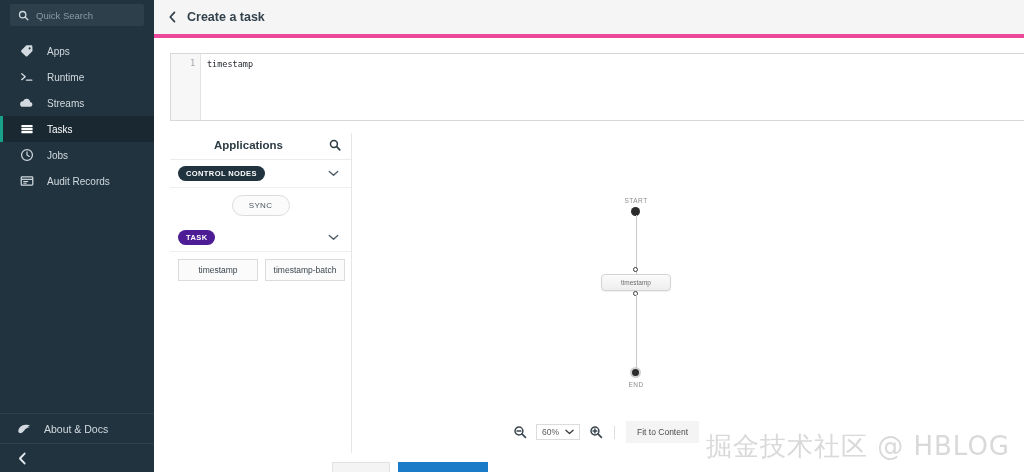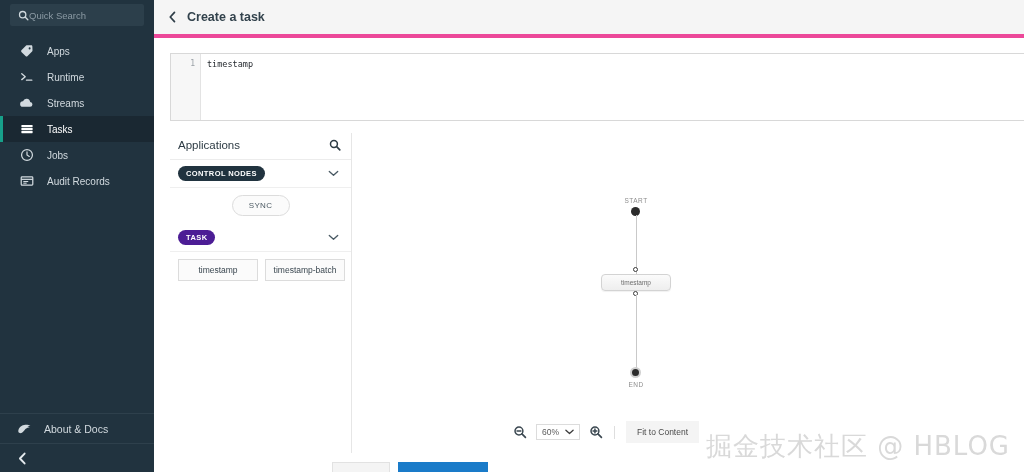--- a/index.html
+++ b/index.html
@@ -25,21 +25,21 @@
     padding: 10px 0 10px 14px;
     height: 38px;
   }
   .brand-logo { width: 24px; height: 19px; flex: 0 0 24px; }
   .brand-title {
     font-size: 13.5px; font-weight: bold; color: #ffffff;
     letter-spacing: .2px;
   }
   .search-wrap { padding: 4px 10px 8px 10px; }
   .search-box {
-    display: flex; align-items: center; 
+    display: flex; align-items: center; gap: 7px;
     background: #2c3f4b;
     height: 22px; border-radius: 2px;
     padding: 0 8px;
   }
   .search-box svg { flex: 0 0 11px; }
   .search-input {
     background: transparent; border: none; outline: none;
     color: #a9b6bf; font-size: 9.5px;
     font-family: "Liberation Sans", sans-serif;
     width: 100%; padding: 0;
@@ -114,21 +114,21 @@
     position: absolute; left: 16px; top: 95px;
     width: 182px; height: 320px;
     border-right: 1px solid #e6e6e6;
     background: #fff;
   }
   .apps-head {
     display: flex; align-items: center; justify-content: space-between;
     padding: 6px 10px 8px 8px;
     border-bottom: 1px solid #ececec;
   }
-  .apps-title { font-size: 11.5px; font-weight: normal; color: #2d3b44; }
+  .apps-title { font-size: 11.5px; font-weight: bold; color: #2d3b44; margin-left: 36px; }
   .apps-search-ico { cursor: pointer; display: flex; }
   .group-row {
     display: flex; align-items: center; justify-content: space-between;
     padding: 6px 12px 6px 8px;
     border-bottom: 1px solid #efefef;
     cursor: pointer;
   }
   .badge {
     display: inline-block; border-radius: 9px;
     font-size: 7.5px; font-weight: bold; letter-spacing: .4px;

